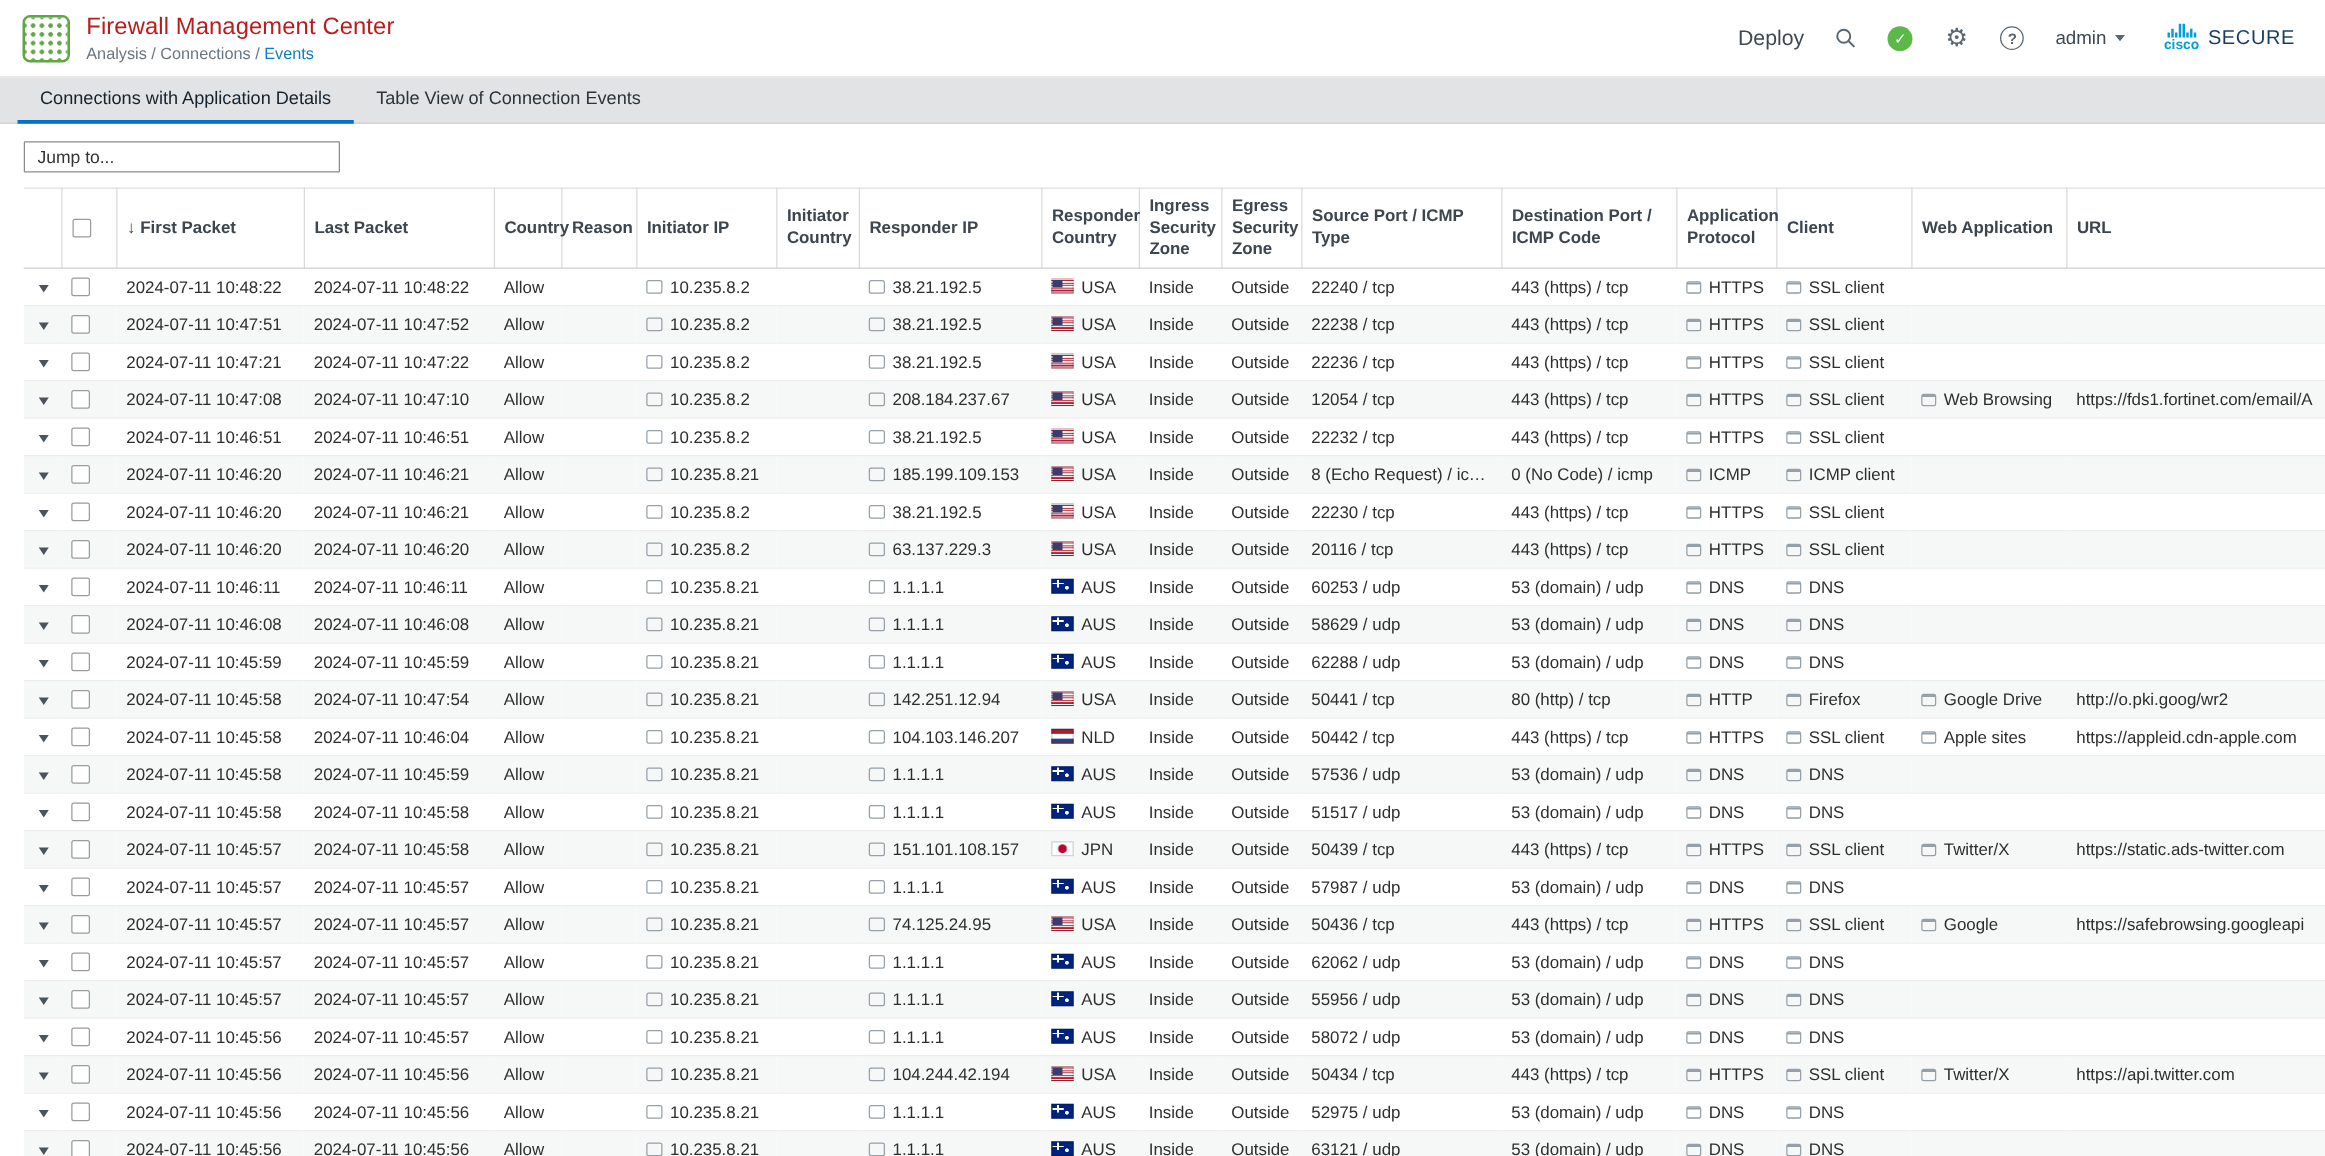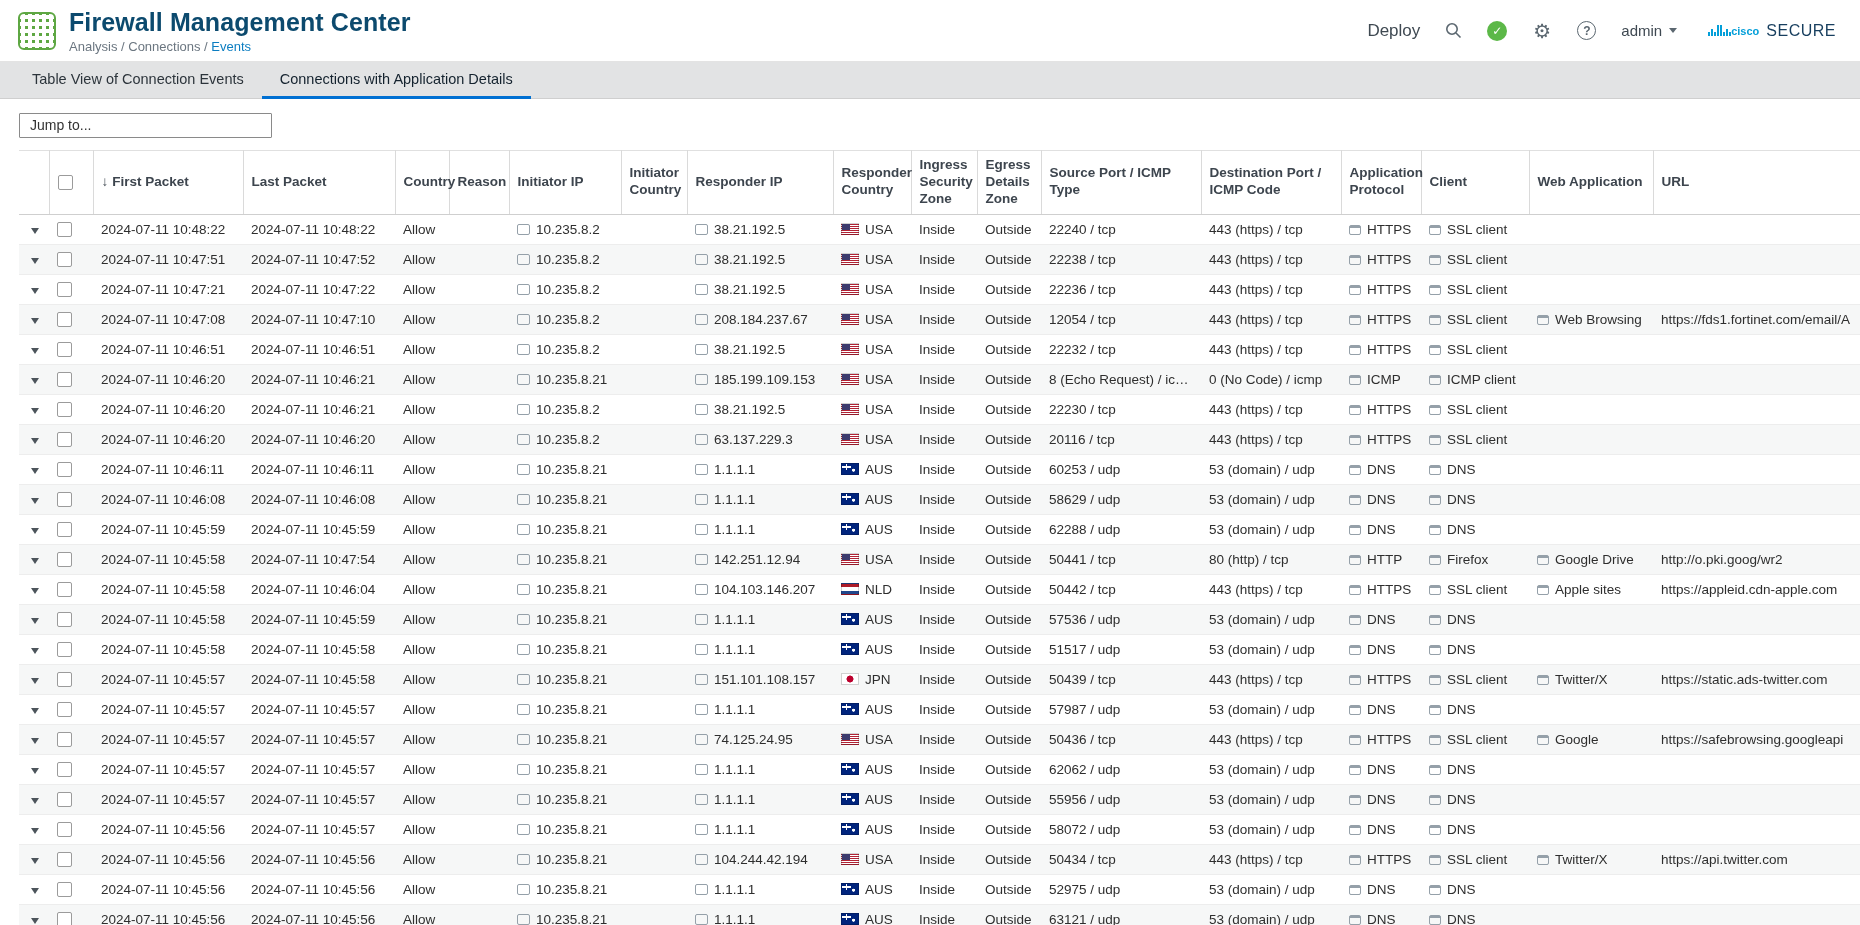--- a/index.html
+++ b/index.html
@@ -4,39 +4,39 @@
 <style>
   *{box-sizing:border-box;margin:0;padding:0}
   html,body{width:1860px;height:925px;overflow:hidden;background:#fff;
     font-family:"Liberation Sans","DejaVu Sans",sans-serif;color:#2e2e2e}
 
   
   .topbar{height:62px;display:flex;align-items:center;background:#fff;padding:0 24px 0 18px;border-bottom:1px solid #e3e3e3}
   .logo{width:38px;height:38px;border:2px solid #5ea743;border-radius:6px;flex:0 0 auto;
     background-image:radial-gradient(circle,#5ea743 1.6px,transparent 2px);background-size:7px 7px;background-position:3px 3px}
   .title-block{margin-left:13px}
-  .product-title{font-size:25px;font-weight:700;color:#0c4a6e;letter-spacing:.1px}
+  .product-title{font-size:19px;font-weight:400;color:#b91c1c;letter-spacing:.1px}
   .breadcrumb{font-size:13px;color:#6b7680;margin-top:2px}
   .crumb-link{color:#0b7dc1;text-decoration:none;cursor:pointer}
   .main-nav{display:flex;margin-left:58px;height:62px}
   .nav-item{display:block;line-height:59px;height:62px;padding:0 5px;margin:0 17px;font-size:15px;color:#3f4952;text-decoration:none;border-bottom:3px solid transparent;cursor:pointer}
   .nav-item.active{color:#16222c;border-bottom-color:#0070d2}
   .top-right{margin-left:auto;display:flex;align-items:center;gap:25px}
   .deploy{font-size:17px;color:#3f4952;cursor:pointer}
   .icon-btn{display:inline-flex;align-items:center;justify-content:center;cursor:pointer}
   .status-ok{width:20px;height:20px;border-radius:50%;background:#5cb848}
   .status-ok::after{content:"\2713";color:#fff;font-size:12px;font-weight:bold}
   .gear{width:20px;height:20px;color:#5b6770}
   .gear::after{content:"\2699";font-size:20px;line-height:20px}
   .help{width:19px;height:19px;border:1.6px solid #5b6770;border-radius:50%;color:#5b6770}
   .help::after{content:"?";font-size:12px;font-weight:bold}
   .user-menu{display:inline-flex;align-items:center;gap:7px;font-size:15px;color:#3f4952;cursor:pointer}
   .chev{width:0;height:0;border-left:4.5px solid transparent;border-right:4.5px solid transparent;border-top:5.5px solid #5b6770}
   .cisco-brand{display:inline-flex;align-items:center;gap:7px;margin-left:6px}
-  .cisco-mark{display:inline-flex;flex-direction:row;align-items:center;line-height:1}
+  .cisco-mark{display:inline-flex;flex-direction:column;align-items:center;line-height:1}
   .bars{display:inline-flex;align-items:flex-end;height:11px;gap:1px}
   .bars i{display:inline-block;width:2px;background:#049fd9}
   .bars i:nth-child(1),.bars i:nth-child(8){height:4px}
   .bars i:nth-child(2),.bars i:nth-child(7){height:7px}
   .bars i:nth-child(3),.bars i:nth-child(6){height:4px}
   .bars i:nth-child(4),.bars i:nth-child(5){height:11px}
   .cisco-word{font-size:11px;color:#049fd9;font-weight:bold;margin-top:1px}
   .secure-word{font-size:16px;font-weight:normal;color:#173e5e;letter-spacing:.5px}
 
   
@@ -116,22 +116,22 @@
             <i></i>
           </span>
         <span class="cisco-word">cisco</span>
       </span>
       <span class="secure-word">SECURE</span>
     </span>
   </div>
 </header>
 
 <div class="tabbar" id="sub-tabs">
+    <div class="tab active">Connections with Application Details</div>
     <div class="tab">Table View of Connection Events</div>
-    <div class="tab active">Connections with Application Details</div>
   </div>
 
 <div class="content">
   <div class="jump-to">Jump to...</div>
 
   <table class="events-table">
     <colgroup id="cols">
         <col style="width: 30px;">
         <col style="width: 44px;">
         <col style="width: 150px;">
@@ -157,21 +157,21 @@
           <th class="col-check"><span class="checkbox"></span></th>
           <th><span class="sort-arrow"></span><span>First Packet</span></th>
           <th><span>Last Packet</span></th>
           <th><span>Country</span></th>
           <th><span>Reason</span></th>
           <th><span>Initiator IP</span></th>
           <th><span>Initiator Country</span></th>
           <th><span>Responder IP</span></th>
           <th><span>Responder Country</span></th>
           <th><span>Ingress Security Zone</span></th>
-          <th><span>Egress Details Zone</span></th>
+          <th><span>Egress Security Zone</span></th>
           <th><span>Source Port / ICMP Type</span></th>
           <th><span>Destination Port / ICMP Code</span></th>
           <th><span>Application Protocol</span></th>
           <th><span>Client</span></th>
           <th><span>Web Application</span></th>
           <th><span>URL</span></th>
         </tr>
       </thead>
     <tbody id="body-rows">
         <tr class="data-row">

